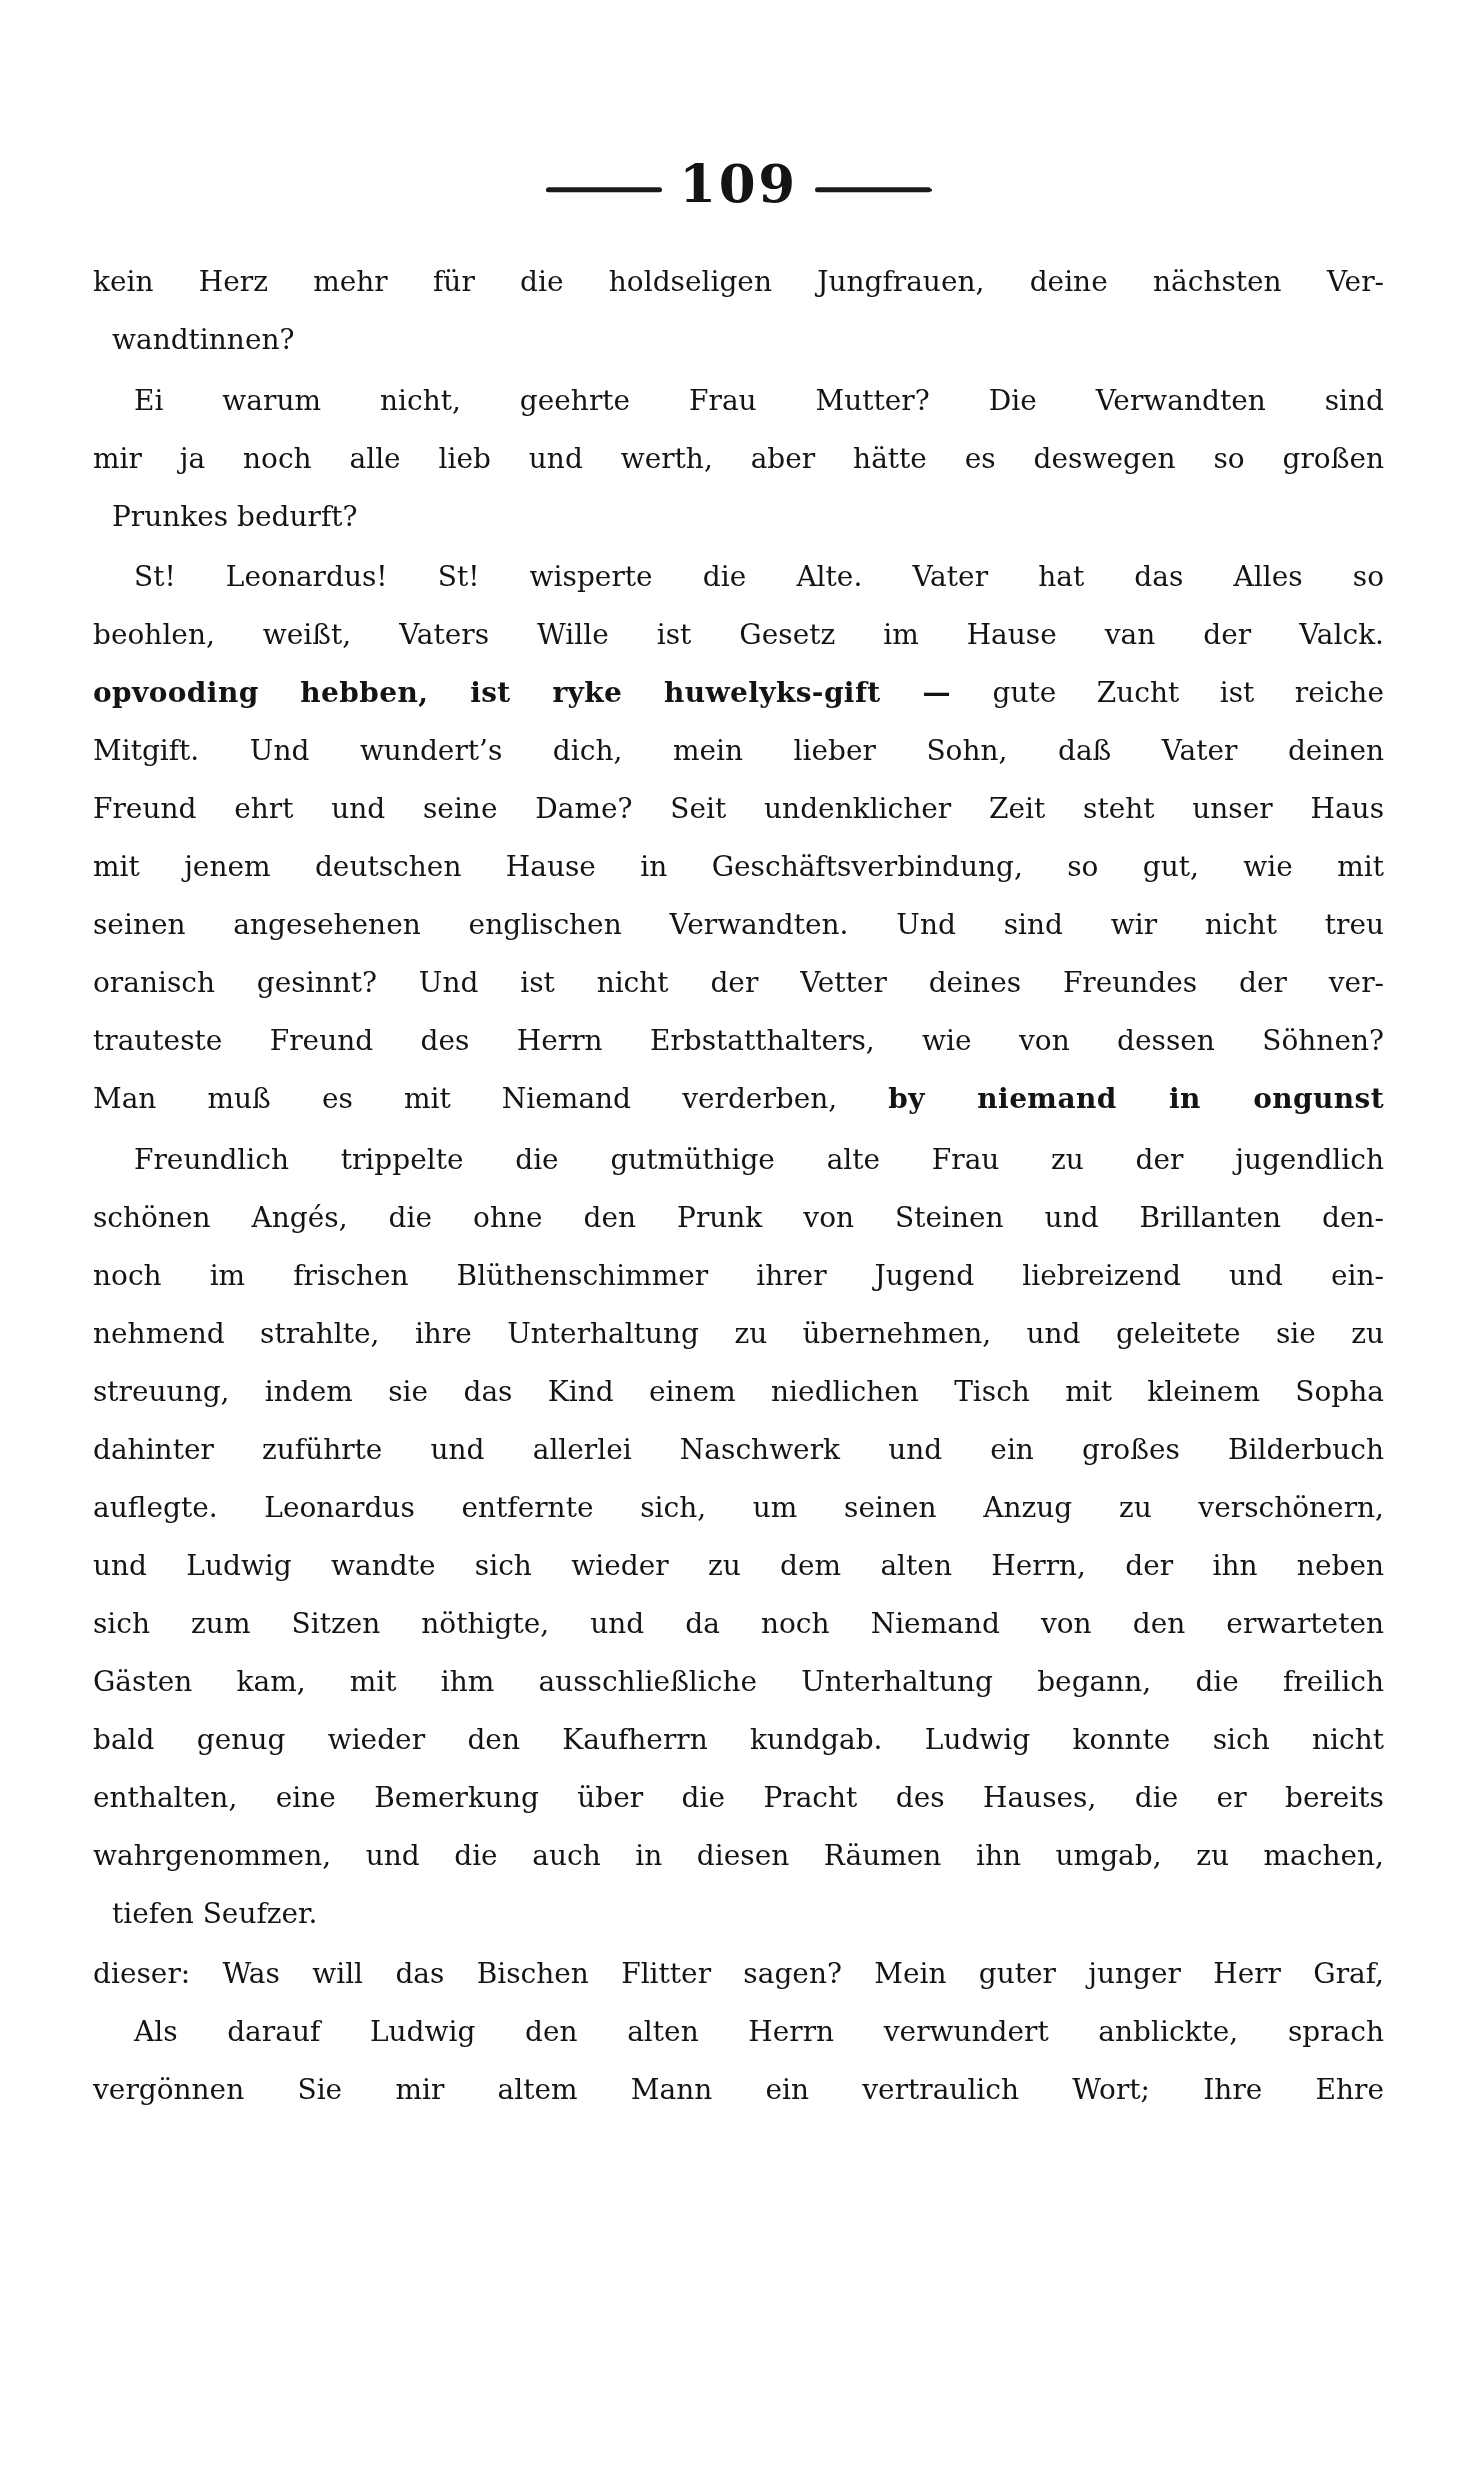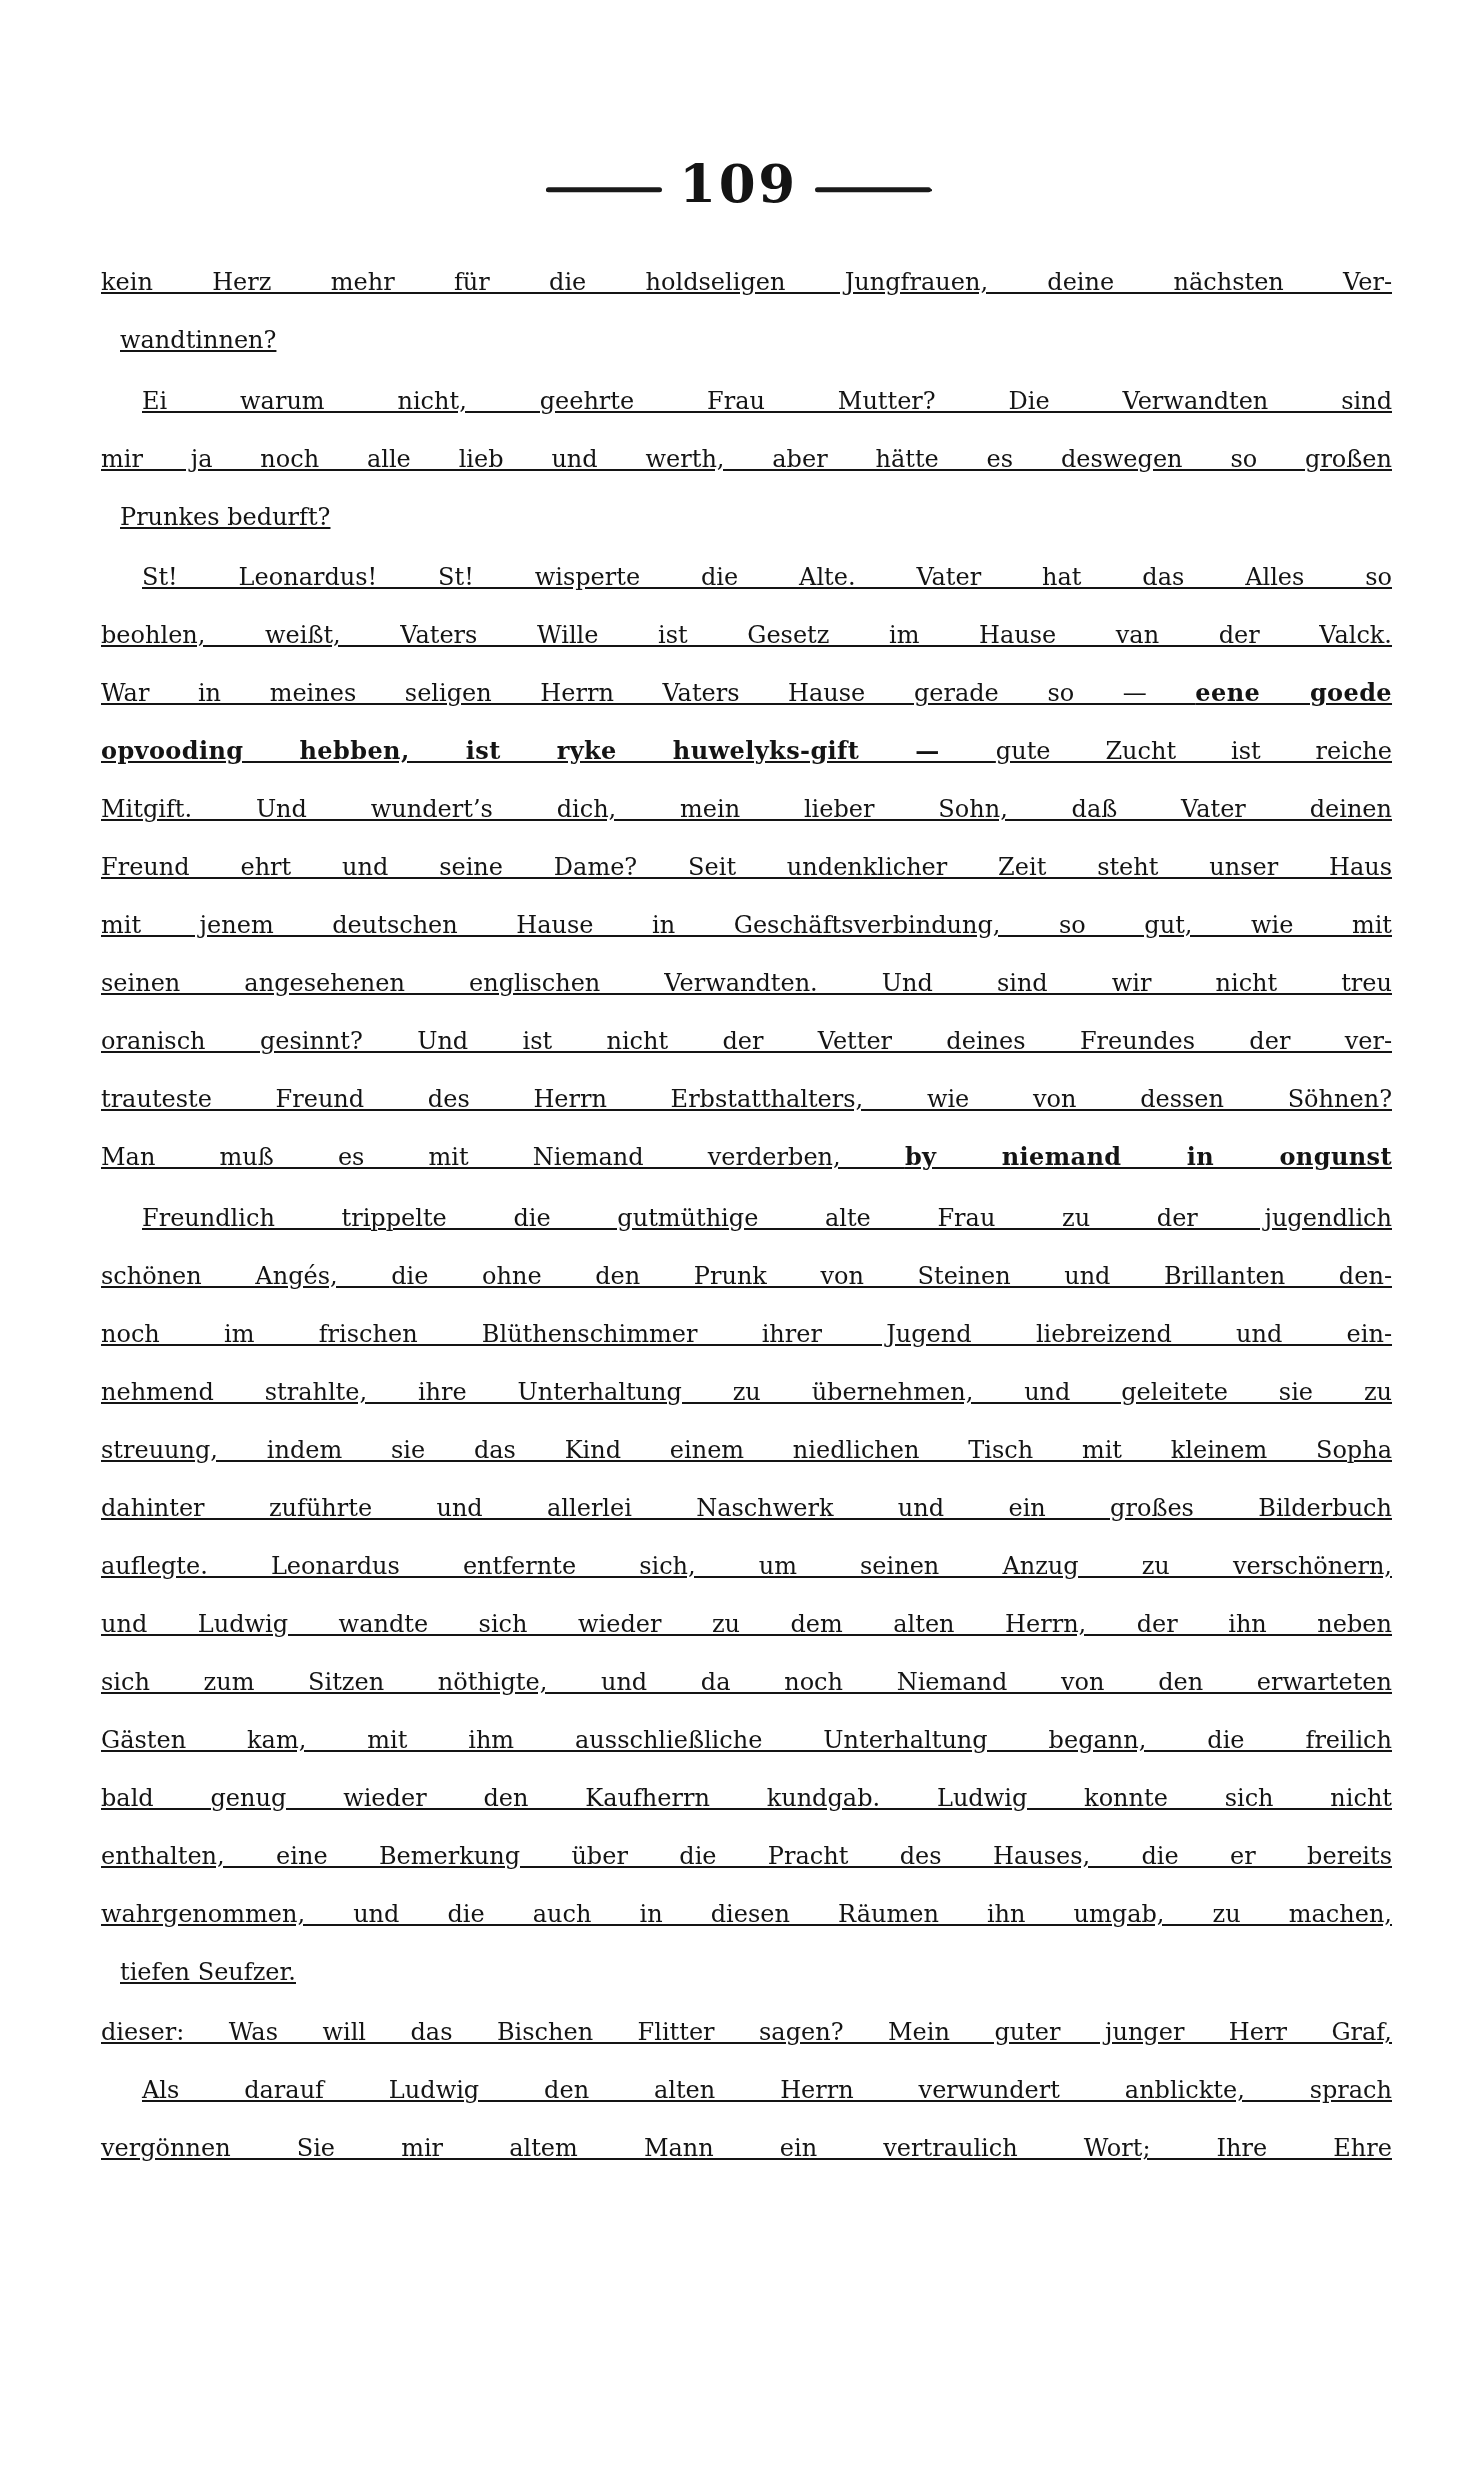--- a/index.html
+++ b/index.html
@@ -44,26 +44,25 @@
     content: "";
     display: block;
     width: 48px;
     height: 2.6px;
     background: #1a1a1a;
     margin-top: 1.8px;
   }
   .header-rule.right::after { margin-left: 69px; }
   .text-block {
     position: absolute;
-    left: 101px;
+    left: 93px;
     width: 1291px;
     top: 253px;
-    font-size: 24px;
+    font-size: 28px;
     line-height: 58px;
-    text-decoration: underline;
   }
   .para { margin: 0; }
   .para + .para { margin-top: 2.6px; }
   .line {
     text-align: justify;
     text-align-last: justify;
     height: 58px;
     overflow: visible;
   }
   .line.no-fill { text-align-last: left; margin-left: 19px; }
@@ -89,21 +88,20 @@
       <div class="line no-fill"><span class="seg-fraktur">wandtinnen?</span></div>
     </div>
     <div class="para">
       <div class="line indent"><span class="seg-fraktur">Ei warum nicht, geehrte Frau Mutter? Die Verwandten sind</span></div>
       <div class="line"><span class="seg-fraktur">mir ja noch alle lieb und werth, aber hätte es deswegen so großen</span></div>
       <div class="line no-fill"><span class="seg-fraktur">Prunkes bedurft?</span></div>
     </div>
     <div class="para">
       <div class="line indent"><span class="seg-fraktur">St! Leonardus! St! wisperte die Alte. Vater hat das Alles so</span></div>
       <div class="line"><span class="seg-fraktur">beohlen, weißt, Vaters Wille ist Gesetz im Hause van der Valck.</span></div>
-      <div class="line"><span class="seg-fraktur">War in meines seligen Herrn Vaters Hause gerade so — </span><span class="seg-antiqua">eene goede</span></div>
       <div class="line"><span class="seg-antiqua">opvooding hebben, ist ryke huwelyks-gift — </span><span class="seg-fraktur">gute Zucht ist reiche</span></div>
       <div class="line"><span class="seg-fraktur">Mitgift. Und wundert’s dich, mein lieber Sohn, daß Vater deinen</span></div>
       <div class="line"><span class="seg-fraktur">Freund ehrt und seine Dame? Seit undenklicher Zeit steht unser Haus</span></div>
       <div class="line"><span class="seg-fraktur">mit jenem deutschen Hause in Geschäftsverbindung, so gut, wie mit</span></div>
       <div class="line"><span class="seg-fraktur">seinen angesehenen englischen Verwandten. Und sind wir nicht treu</span></div>
       <div class="line"><span class="seg-fraktur">oranisch gesinnt? Und ist nicht der Vetter deines Freundes der ver-</span></div>
       <div class="line"><span class="seg-fraktur">trauteste Freund des Herrn Erbstatthalters, wie von dessen Söhnen?</span></div>
       <div class="line"><span class="seg-fraktur">Man muß es mit Niemand verderben, </span><span class="seg-antiqua">by niemand in ongunst</span></div>
     </div>
     <div class="para">

